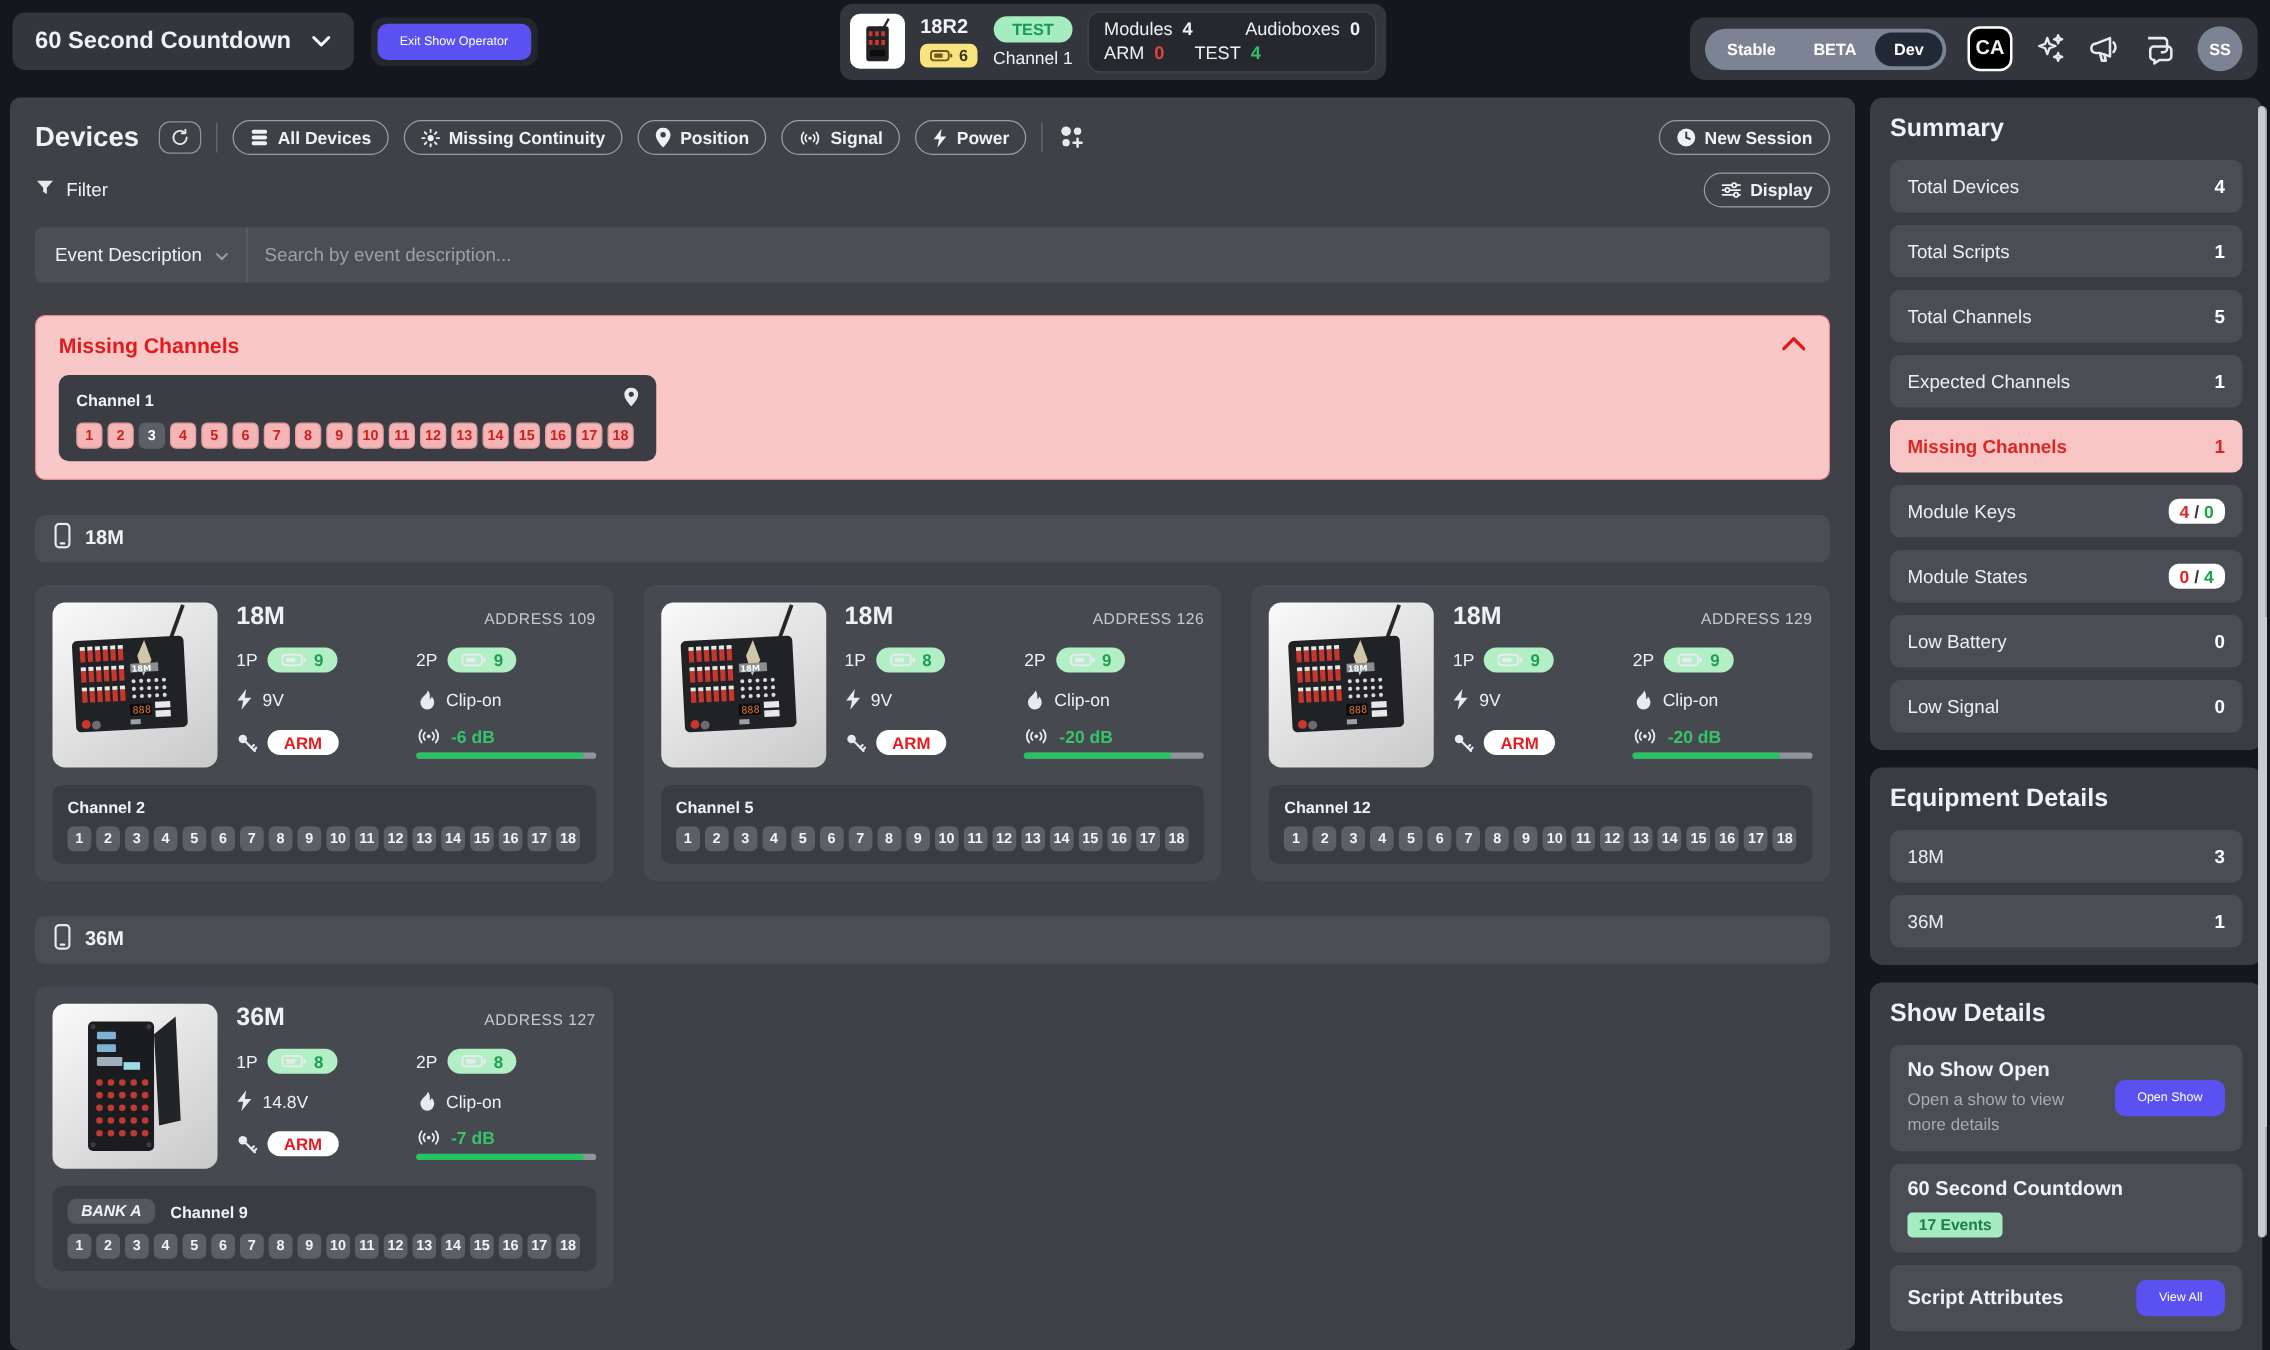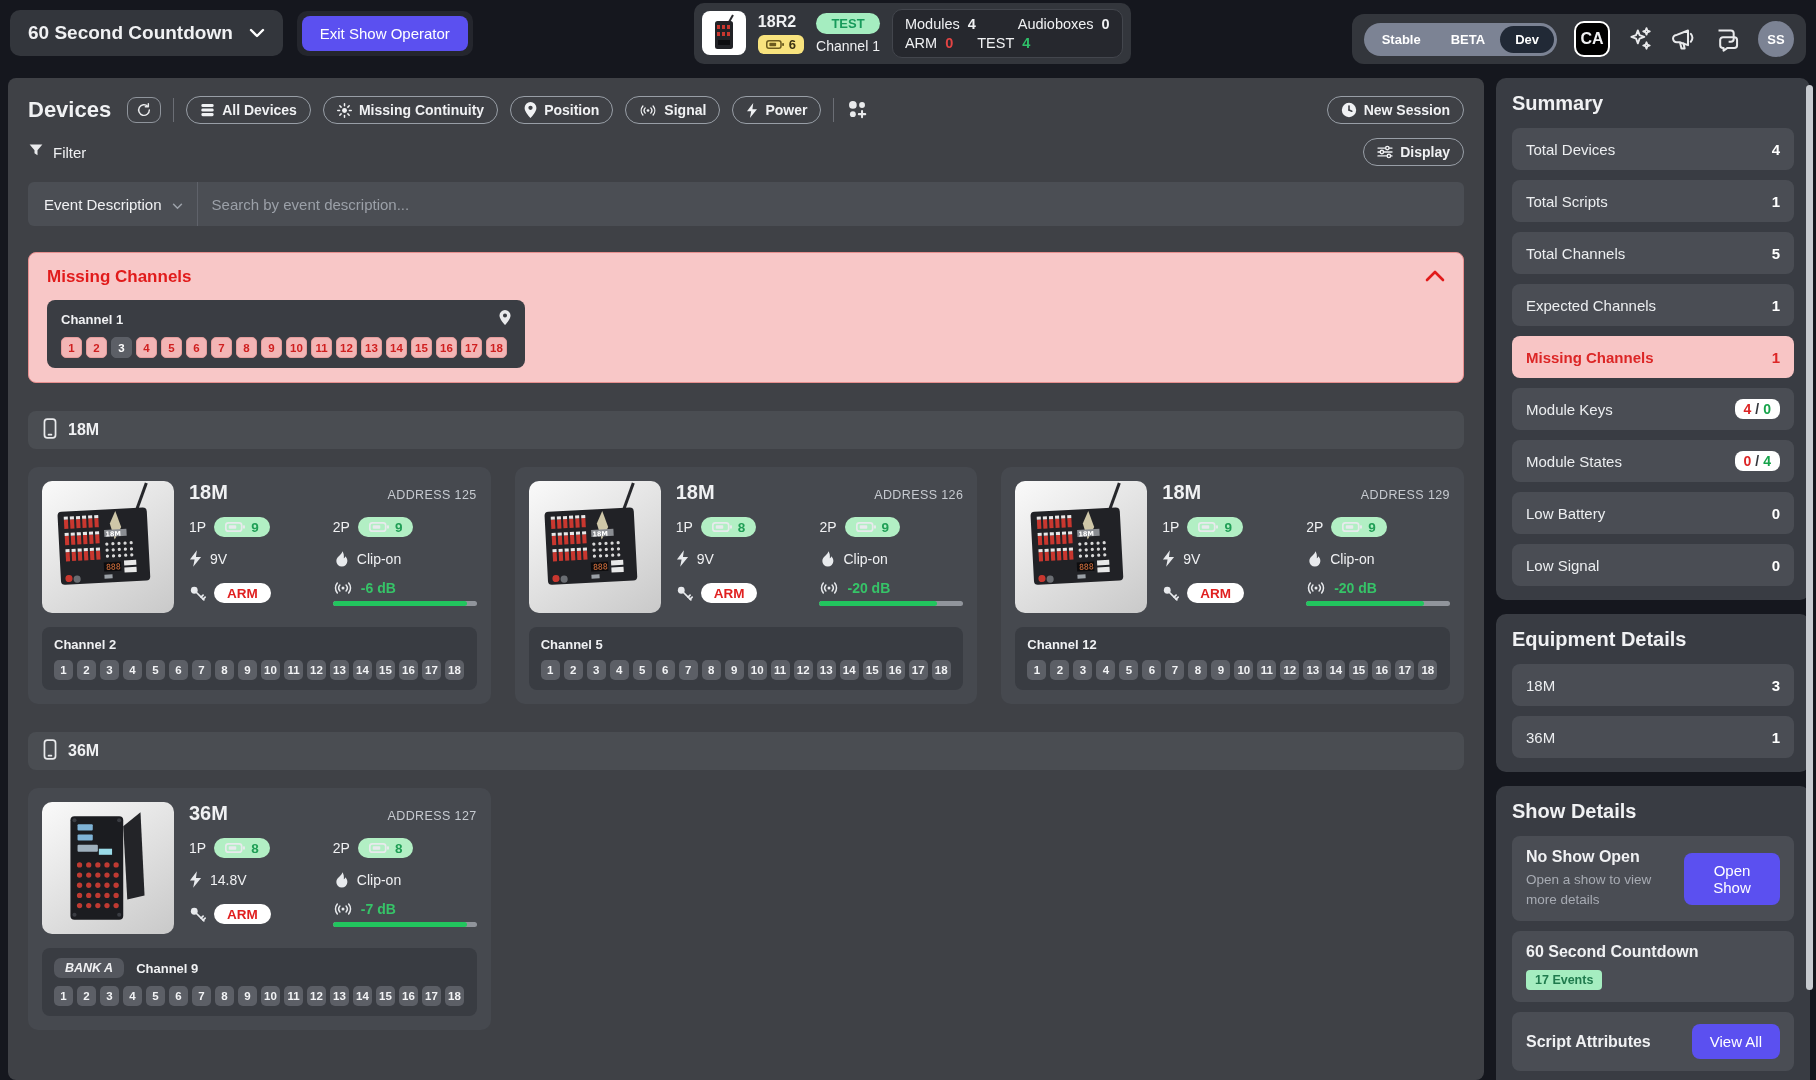--- a/index.html
+++ b/index.html
@@ -5,21 +5,21 @@
   * { box-sizing: border-box; margin: 0; padding: 0; }
   html,body { width:1816px; height:1080px; overflow:hidden; background:#15171e;
     font-family:"Liberation Sans", sans-serif; color:#f0f1f3; }
 
   
   .topbar { height:66px; display:flex; align-items:center; padding:8px 10px; gap:14px; }
   .show-select { background:#33363c; border-radius:10px; padding:12px 18px; display:flex;
     align-items:center; gap:16px; font-size:19px; font-weight:bold; cursor:pointer; }
   .exit-wrap { background:#24262d; border-radius:10px; padding:5px; }
   .btn-purple { background:#5b50f0; color:#fff; border:none; border-radius:8px;
-    padding:9px 18px; font-size:15px; font-family:inherit; cursor:pointer; }
+    padding:9px 18px; font-size:10px; font-family:inherit; cursor:pointer; }
   .tb-center { margin-left:auto; background:#33363c; border-radius:10px; padding:6px 8px;
     display:flex; align-items:center; gap:12px; }
   .thumb { width:44px; height:44px; background:#fff; border-radius:8px; display:flex;
     align-items:center; justify-content:center; }
   .tb-dev-col { display:flex; flex-direction:column; gap:4px; align-items:flex-start; }
   .tb-model { font-size:16px; font-weight:bold; }
   .batt-yellow { background:#f8e37e; color:#3c3414; border-radius:6px; padding:2px 8px;
     display:flex; align-items:center; gap:5px; font-size:13px; font-weight:bold; }
   .pill-test { background:#a5edc0; color:#189a5b; border-radius:999px; padding:3px 15px;
     font-size:13px; font-weight:bold; }
@@ -497,21 +497,21 @@
                       <rect x="80" y="86" width="12" height="5" fill="#e8e8e8"></rect>
       <rect x="60" y="92" width="8" height="4" fill="#9aa0a6"></rect>
       <circle cx="25" cy="94" r="3.5" fill="#c8372f"></circle>
                       <circle cx="33" cy="95" r="3.5" fill="#6a6d72"></circle>
     </g>
   </svg>
                 </div>
       <div class="card-right">
         <div class="card-head">
           <span class="card-model">18M</span>
-          <span class="card-addr">ADDRESS 125</span>
+          <span class="card-addr">ADDRESS 109</span>
         </div>
         <div class="stats">
           <div class="stat">
             <span>1P</span>
             <span class="pill-batt">
               <span style="display:flex">
                           <svg width="20" height="12" viewBox="0 0 24 14">
                             <rect x="1" y="2" width="19" height="10" rx="3" fill="none" stroke="currentColor" stroke-width="2"></rect>
                             <rect x="4.5" y="4.8" width="9" height="4.4" rx="1" fill="currentColor"></rect>
                             <rect x="21.5" y="5" width="2.5" height="4" rx="1" fill="currentColor"></rect>

